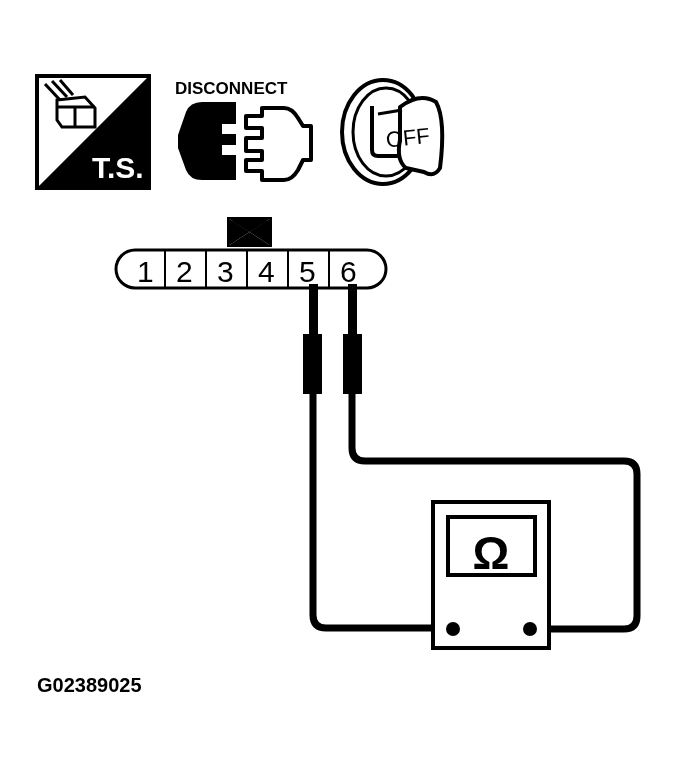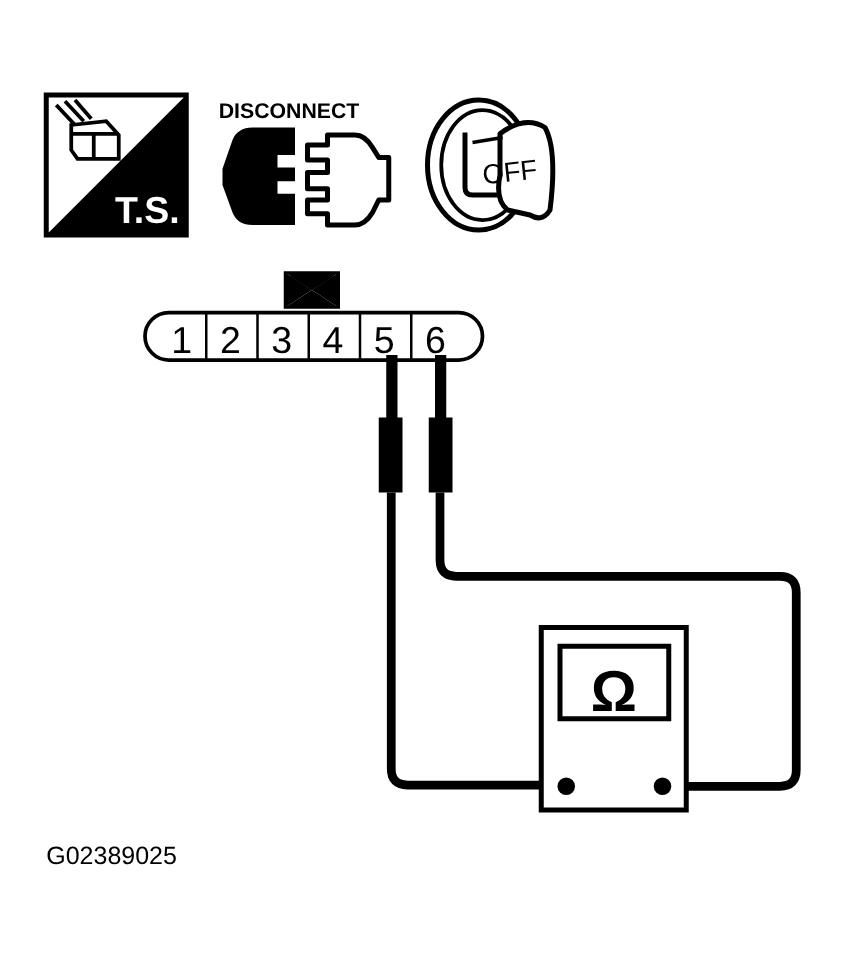--- a/index.html
+++ b/index.html
@@ -1,20 +1,20 @@
 <!DOCTYPE html>
 <html><head>
   <meta charset="utf-8">
   <style>
     html, body { margin: 0; padding: 0; background: #ffffff; }
     body { width: 679px; height: 769px; position: relative; overflow: hidden; font-family: "Liberation Sans", sans-serif; }
     svg { position: absolute; left: 0; top: 0; }
     .lbl { font-family: "Liberation Sans", sans-serif; font-weight: bold; fill: #000; }
     .pin { font-family: "Liberation Sans", sans-serif; font-size: 30px; fill: #000; }
-    .fig-id { position: absolute; left: 37px; top: 674px; font-family: "Liberation Sans", sans-serif; font-size: 20px; color: #000; }
+    .fig-id { position: absolute; left: 37px; top: 674px; font-family: "Liberation Sans", sans-serif; font-size: 20px; color: #000; font-weight: bold; }
   </style>
 </head>
 <body>
 
 <svg width="679" height="769" viewBox="0 0 679 769" xmlns="http://www.w3.org/2000/svg">
 
   <g>
     <rect x="37" y="76" width="112" height="112" fill="#fff" stroke="#000" stroke-width="4"></rect>
     <polygon points="149,76 149,188 37,188" fill="#000"></polygon>
 

